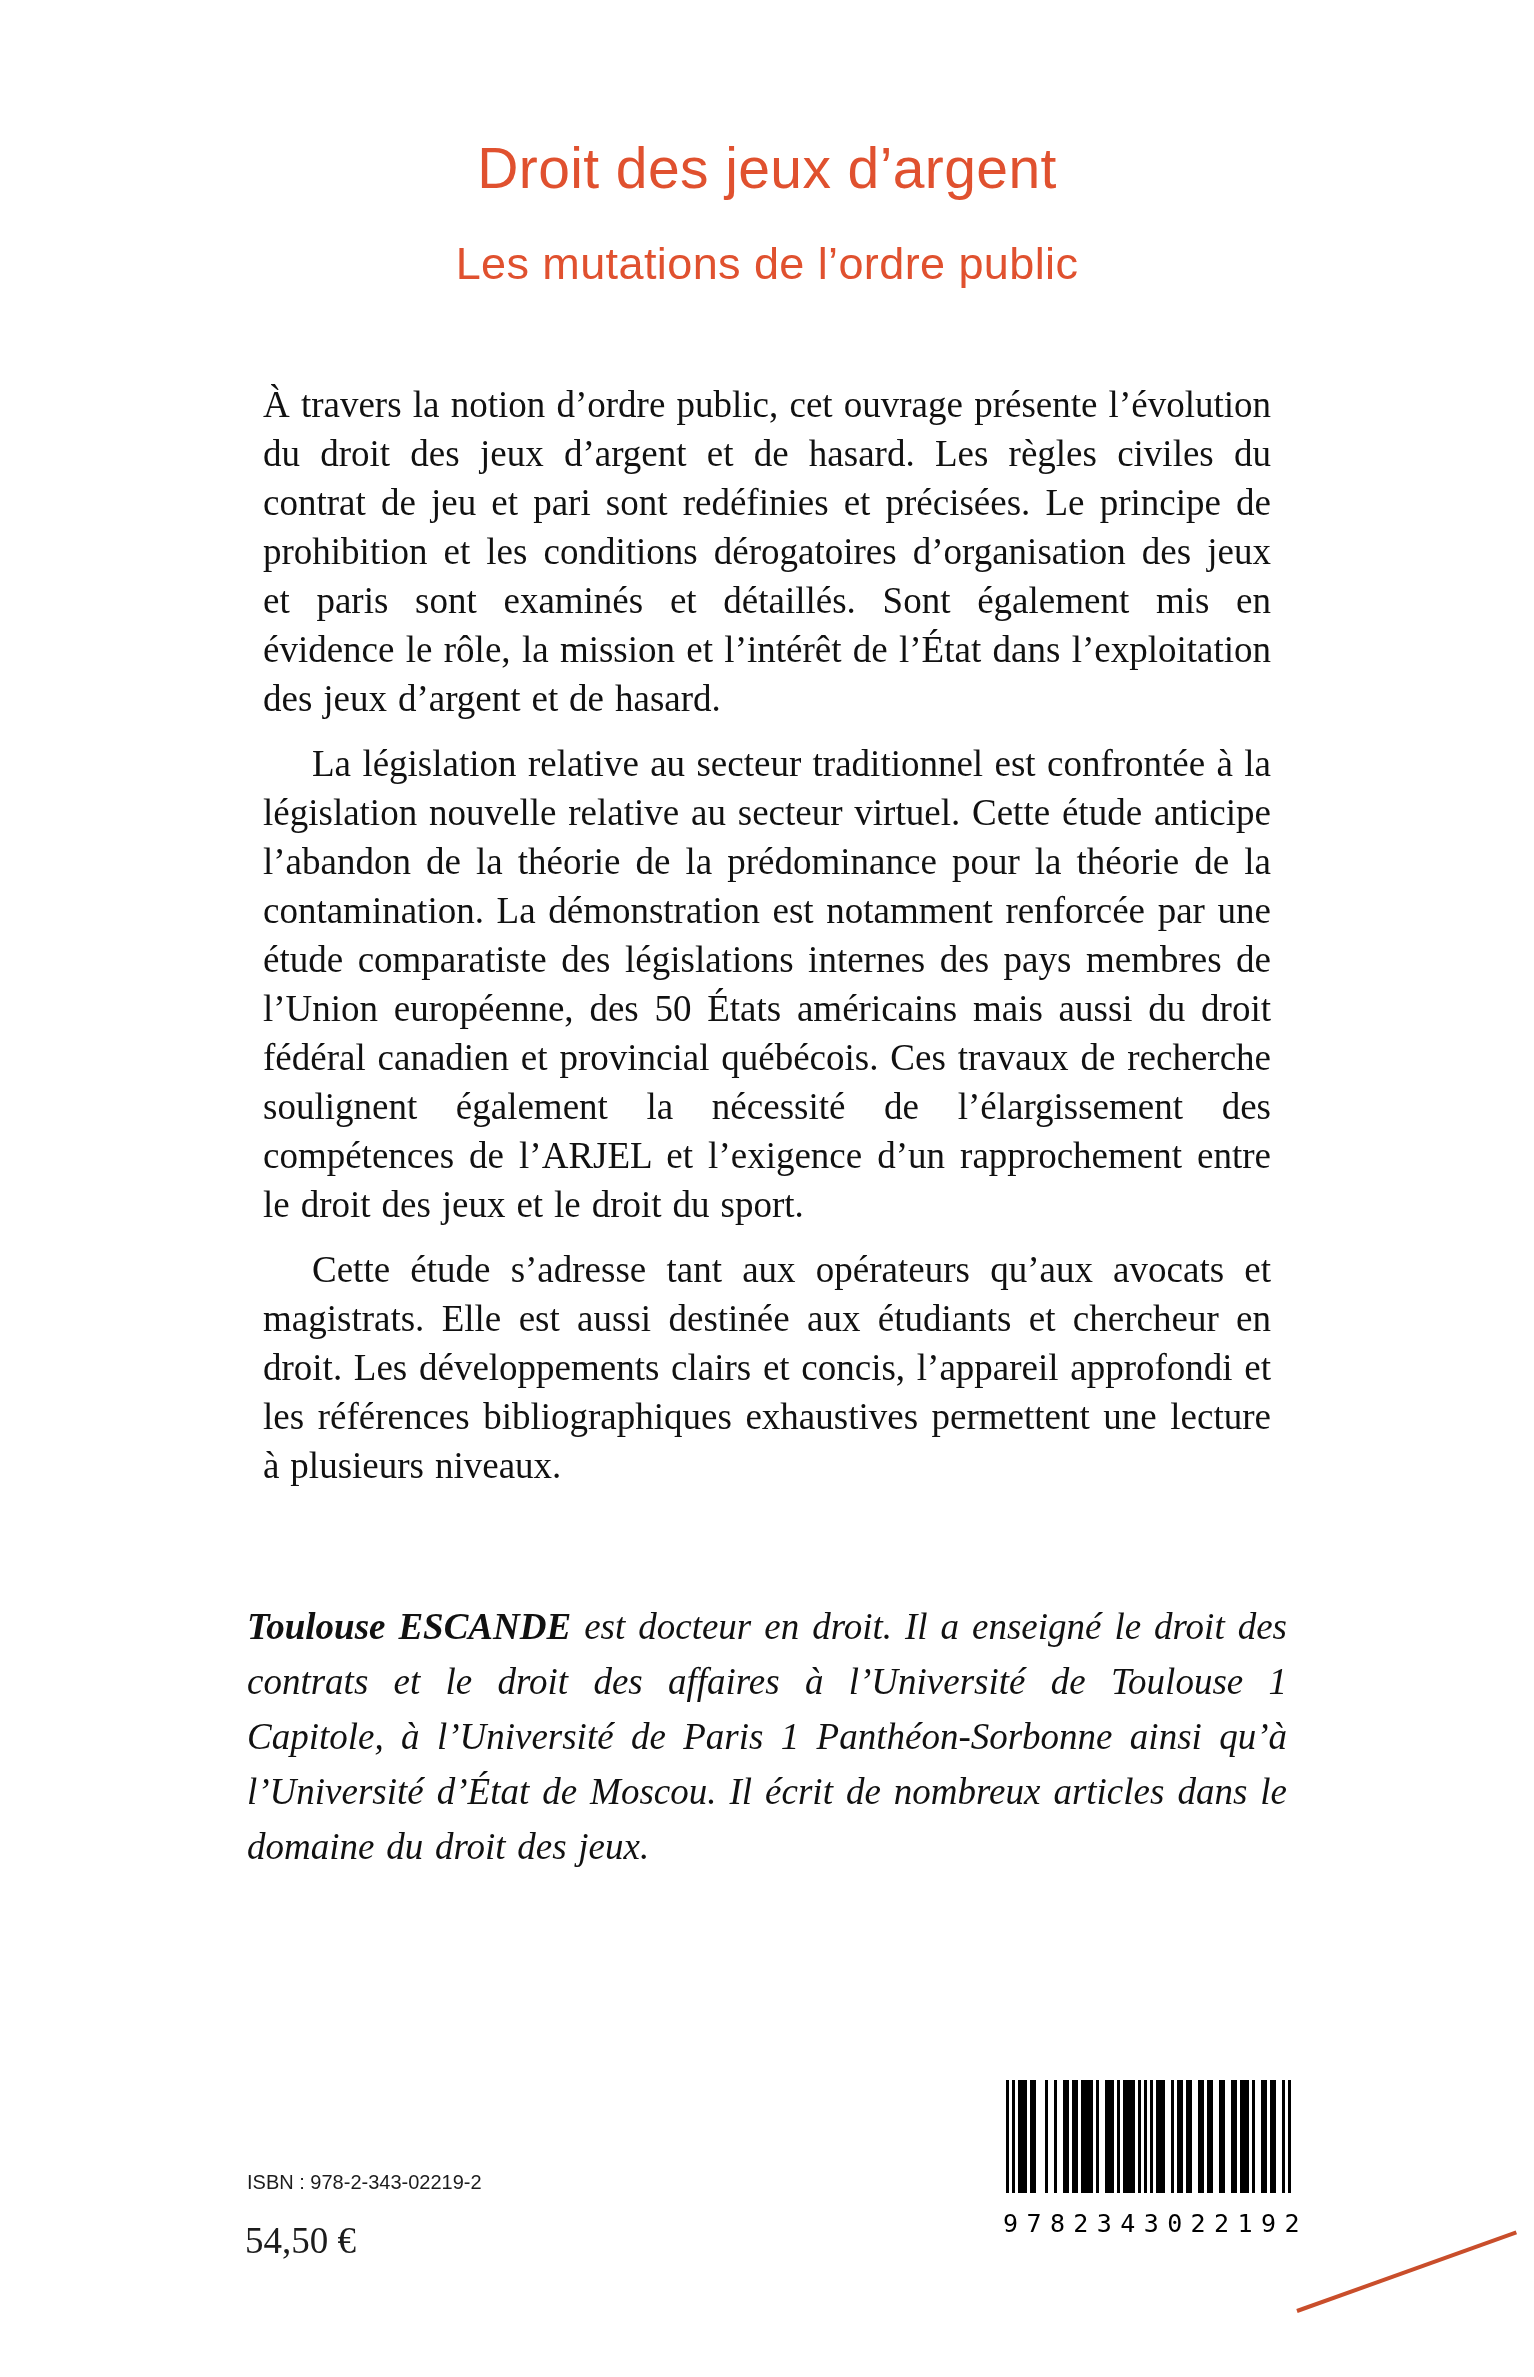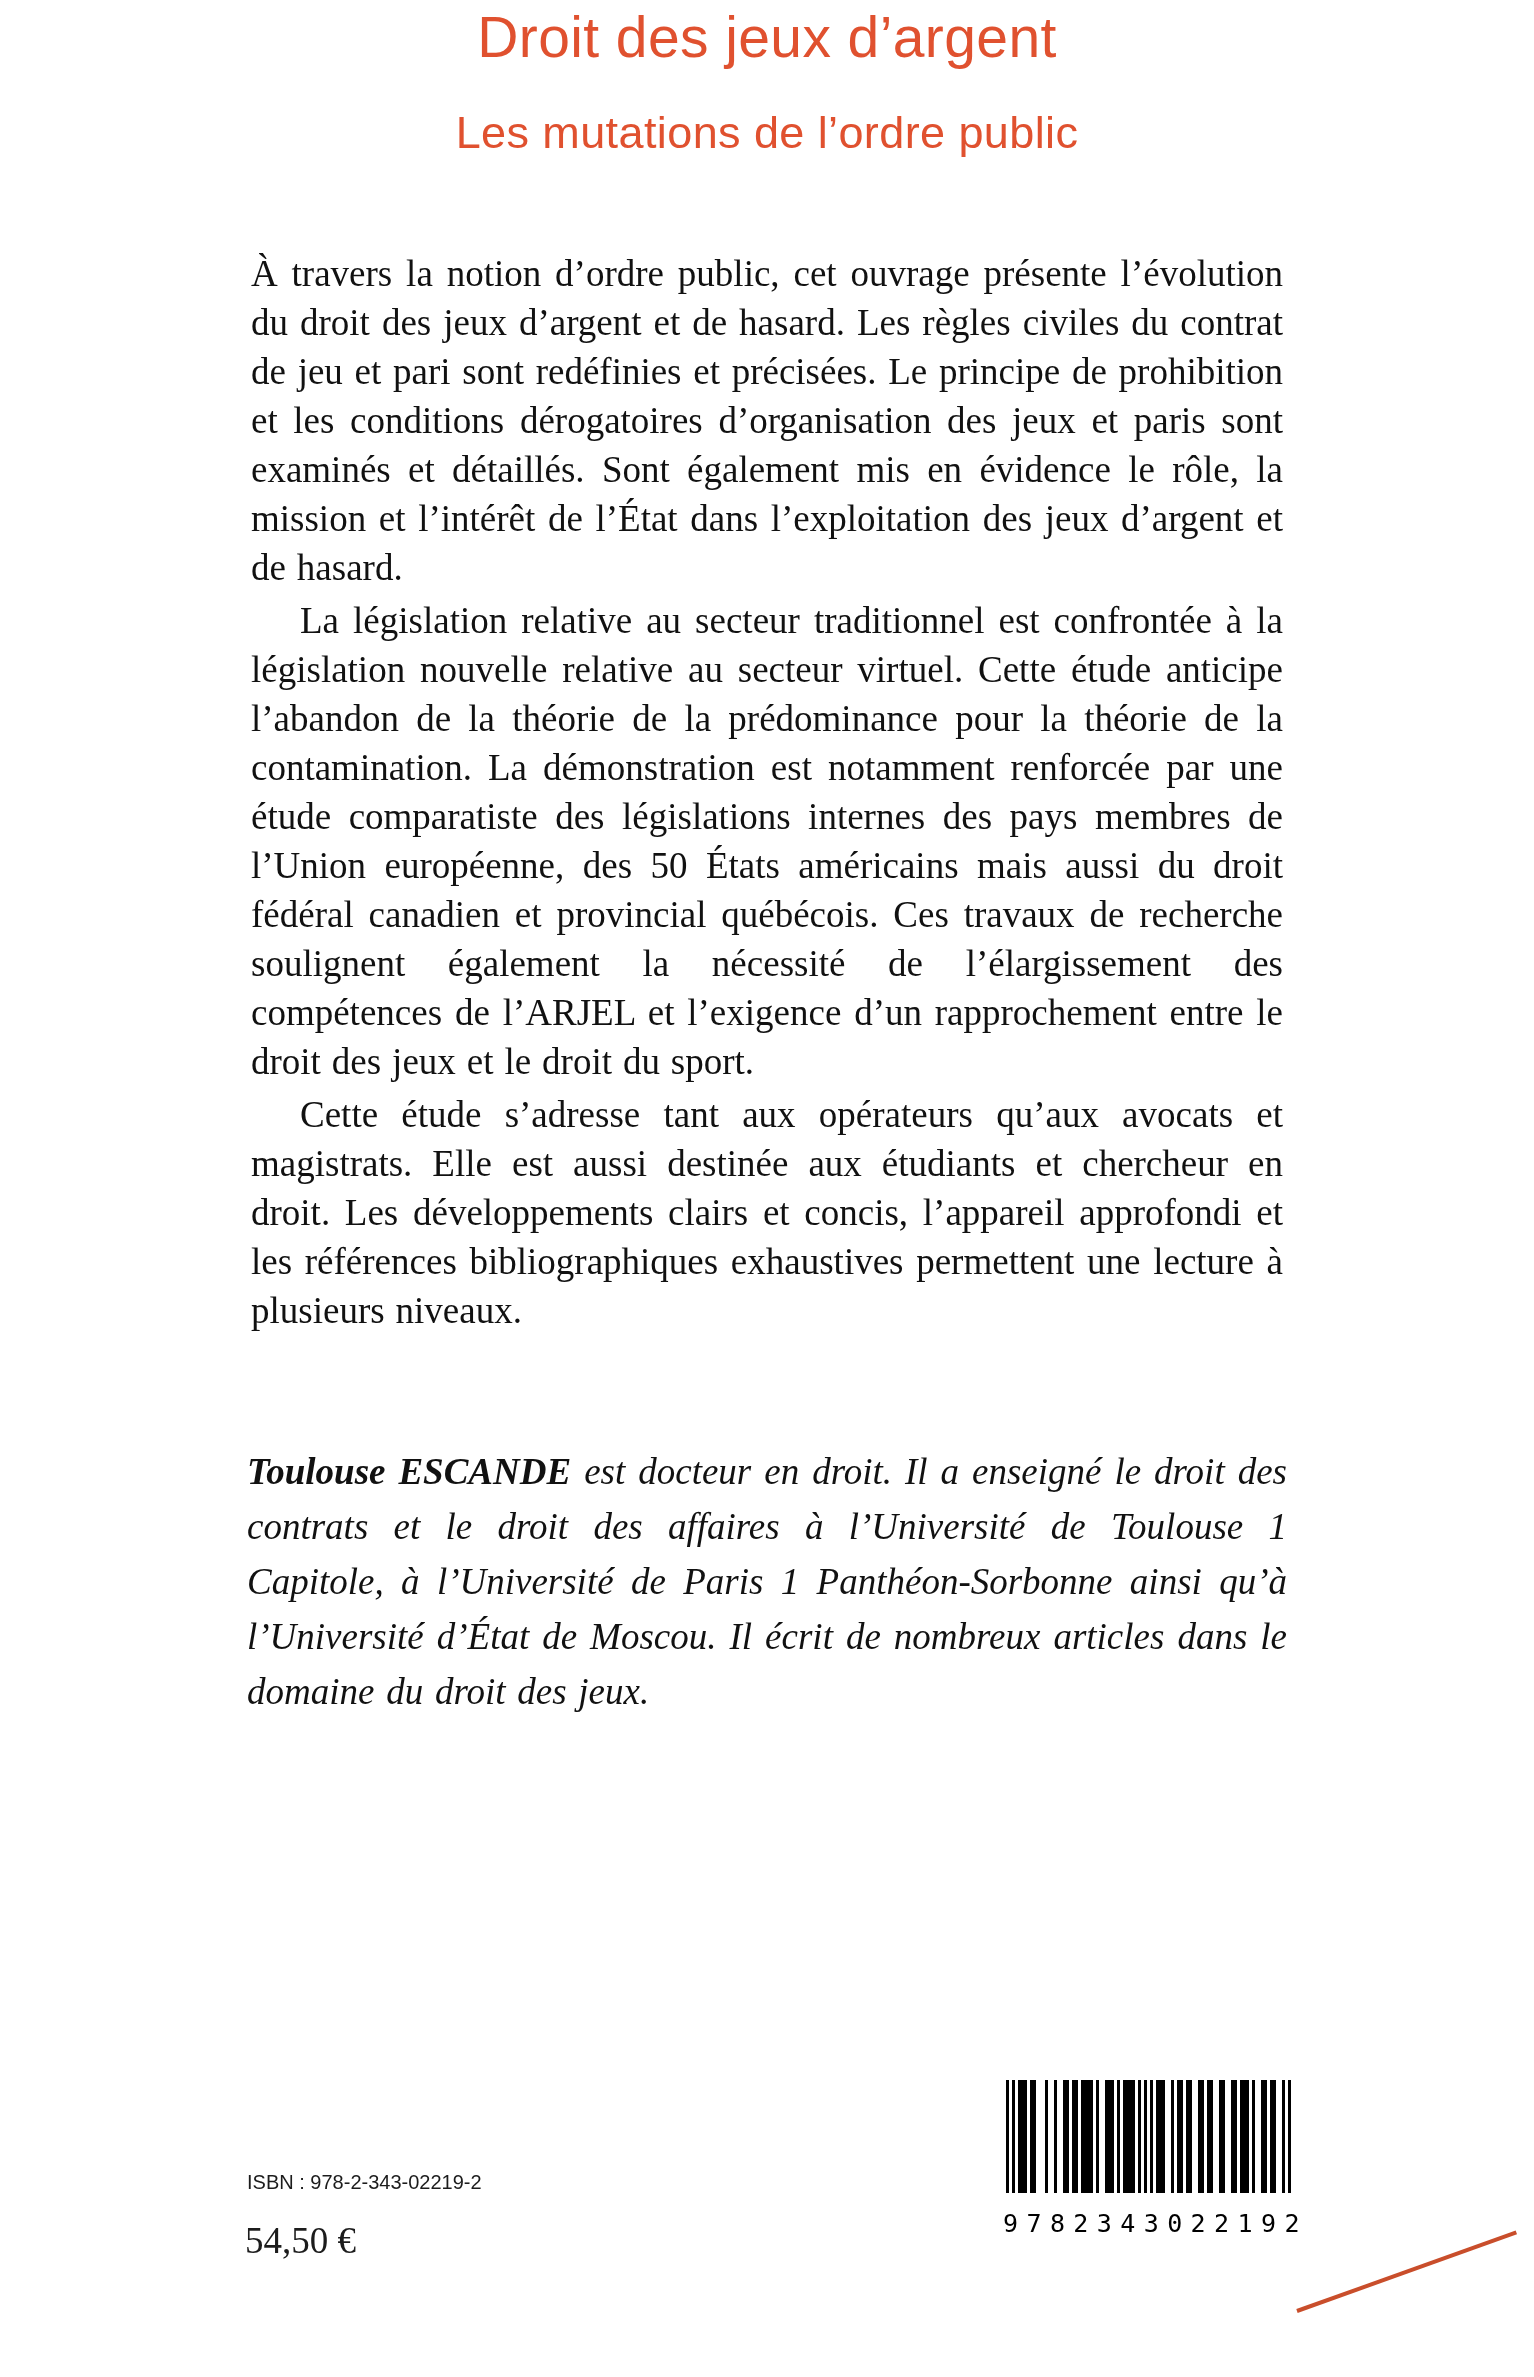--- a/index.html
+++ b/index.html
@@ -11,20 +11,21 @@
   .page {
     position: relative;
     width: 1534px;
     height: 2377px;
     background: #ffffff;
     overflow: hidden;
     color: #141414;
   }
   
   .title-block {
+    margin-top: 131px;
     text-align: center;
   }
   .book-title {
     margin: 0;
     font-family: "Liberation Sans", sans-serif;
     font-weight: 500;
     font-size: 57px;
     line-height: 1.3;
     letter-spacing: 0.4px;
     color: var(--accent, #e0512f);
@@ -42,21 +43,21 @@
   .synopsis {
     width: 1040px;
     margin: 89px auto 0 auto;
     font-family: "Liberation Serif", serif;
     font-size: 37px;
     line-height: 49px;
     text-align: justify;
     color: #111111;
   }
   .synopsis p {
-    margin: 4px;
+    margin: 16px;
     text-indent: 49px;
     word-spacing: 1.7px;
   }
   .synopsis p.first {
     text-indent: 0;
   }
   
   .bio {
     width: 1040px;
     margin: 109px auto 0 auto;

